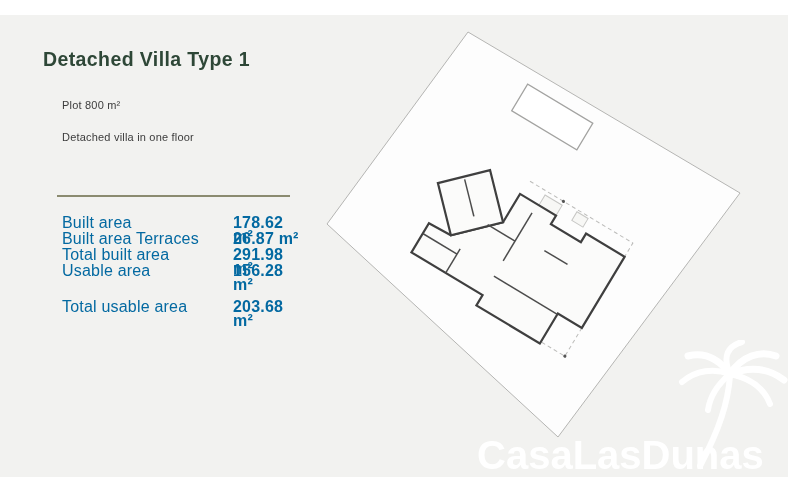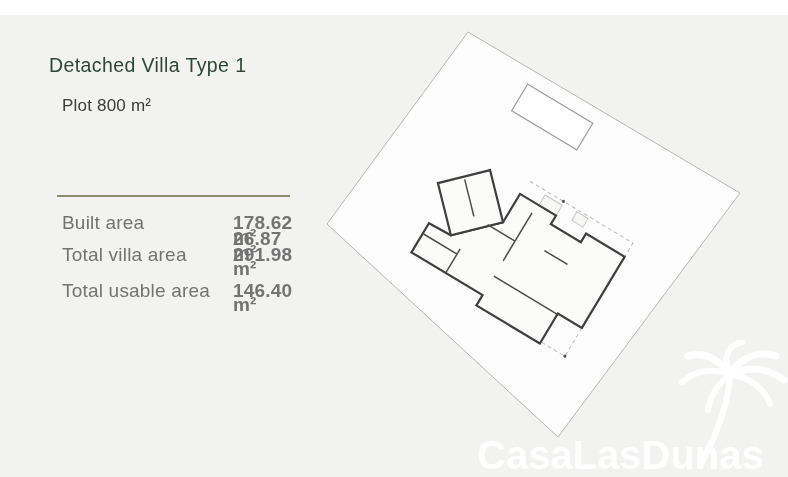--- a/index.html
+++ b/index.html
@@ -10,31 +10,31 @@
     overflow:hidden;
     font-family:"Liberation Sans", sans-serif;
   }
   .top-strip{
     position:absolute;left:0;top:0;width:788px;height:15px;
     background:#ffffff;
   }
   
   .info{position:absolute;left:0;top:0;width:330px;height:477px;z-index:3;}
   .title{
-    position:absolute;left:42px;top:47px;margin:7px;
-    font-size:19.5px;font-weight:normal;letter-spacing:.4px;
+    position:absolute;left:42px;top:47px;margin:1px;
+    font-size:19.5px;font-weight:bold;letter-spacing:.4px;
     color:#2e4737;
   }
   .specs{position:absolute;left:62px;top:99px;}
-  .specs p{margin:0 0 19px 0;font-size:17px;color:#3c3c3c;line-height:13px;letter-spacing:.2px;}
+  .specs p{margin:0 0 19px 0;font-size:11px;color:#3c3c3c;line-height:13px;letter-spacing:.2px;}
   .divider{
     position:absolute;left:57px;top:195px;width:233px;height:2px;
     background:#8b8b70;
   }
-  .area-table{position:absolute;left:62px;top:216px;width:240px;font-size:19px;color:#737373;letter-spacing:.2px;}
+  .area-table{position:absolute;left:62px;top:216px;width:240px;font-size:16px;color:#0369a1;letter-spacing:.2px;}
   .area-row{position:relative;height:16px;line-height:14px;}
   .area-row .val{position:absolute;left:171px;top:0;font-weight:bold;}
   .area-row.total{margin-top:20px;}
   
   .plan{position:absolute;left:0;top:0;z-index:1;}
   
   .watermark{position:absolute;left:0;top:0;width:788px;height:418px;z-index:2;pointer-events:none;text-decoration:underline;}
   .wm-text{
     position:absolute;left:477px;top:433px;
     font-size:40px;font-weight:600;color:#ffffff;letter-spacing:0px;
@@ -115,36 +115,42 @@
       </g>
     </svg>
     <div class="wm-text">CasaLasDunas</div>
   </div>
 
   <div class="info">
     <h1 class="title">Detached Villa Type 1</h1>
 
     <div class="specs">
       <p>Plot 800 m²</p>
+      <p>Detached villa in one floor</p>
     </div>
 
     <div class="divider"></div>
 
     <div class="area-table">
       <div class="area-row">
         <span class="lbl">Built area</span>
         <span class="val">178.62 m²</span>
       </div>
       <div class="area-row">
+        <span class="lbl">Built area Terraces</span>
         <span class="val">26.87 m²</span>
       </div>
       <div class="area-row">
-        <span class="lbl">Total villa area</span>
+        <span class="lbl">Total built area</span>
         <span class="val">291.98 m²</span>
+      </div>
+      <div class="area-row">
+        <span class="lbl">Usable area</span>
+        <span class="val">156.28 m²</span>
       </div>
       <div class="area-row total">
         <span class="lbl">Total usable area</span>
-        <span class="val">146.40 m²</span>
+        <span class="val">203.68 m²</span>
       </div>
     </div>
   </div>
 
 </div>
 
 </body></html>

